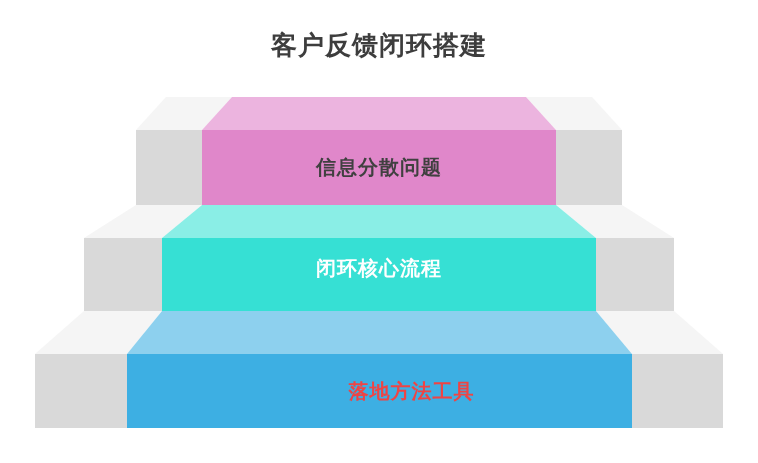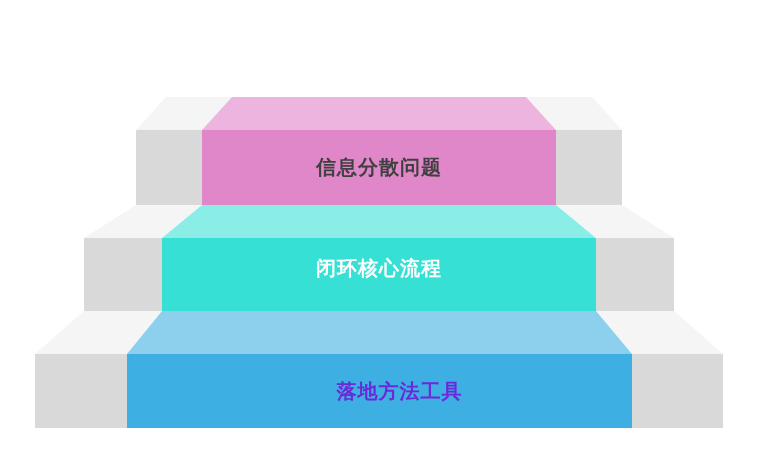--- a/index.html
+++ b/index.html
@@ -36,21 +36,21 @@
     position: absolute;
     display: flex;
     align-items: center;
     justify-content: center;
     font-size: 20px;
     font-weight: bold;
     letter-spacing: 1px;
   }
   .step-label-0 { left: 202px; top: 130px; width: 354px; height: 75px; color: #404040; }
   .step-label-1 { left: 162px; top: 238px; width: 434px; height: 61px; color: #ffffff; }
-  .step-label-2 { left: 115px; top: 354px; width: 569px; height: 74px; color: #6d28d9; }
+  .step-label-2 { left: 127px; top: 354px; width: 569px; height: 74px; color: #ef4444; }
 </style>
 </head>
 <body>
 
 <div class="stage">
 
   <svg class="stairs-svg" width="758" height="463" viewBox="0 0 758 463">
 
     <polygon points="166,97 232,97 202,130 136,130" fill="#f5f5f5"></polygon>
     <polygon points="526,97 592,97 622,130 556,130" fill="#f5f5f5"></polygon>
@@ -67,18 +67,19 @@
     <polygon points="162,238 596,238 596,311 162,311" fill="#36e0d4"></polygon>
 
     <polygon points="84,311 162,311 127,354 35,354" fill="#f5f5f5"></polygon>
     <polygon points="596,311 674,311 723,354 632,354" fill="#f5f5f5"></polygon>
     <polygon points="162,311 596,311 632,354 127,354" fill="#8dd0ee"></polygon>
     <polygon points="35,354 127,354 127,428 35,428" fill="#d9d9d9"></polygon>
     <polygon points="632,354 723,354 723,428 632,428" fill="#d9d9d9"></polygon>
     <polygon points="127,354 632,354 632,428 127,428" fill="#3dafe3"></polygon>
   </svg>
 
+  <div class="page-title">客户反馈闭环搭建</div>
 
   <div class="step-label step-label-0">信息分散问题</div>
   <div class="step-label step-label-1">闭环核心流程</div>
   <div class="step-label step-label-2">落地方法工具</div>
 
 </div>
 
 </body></html>

